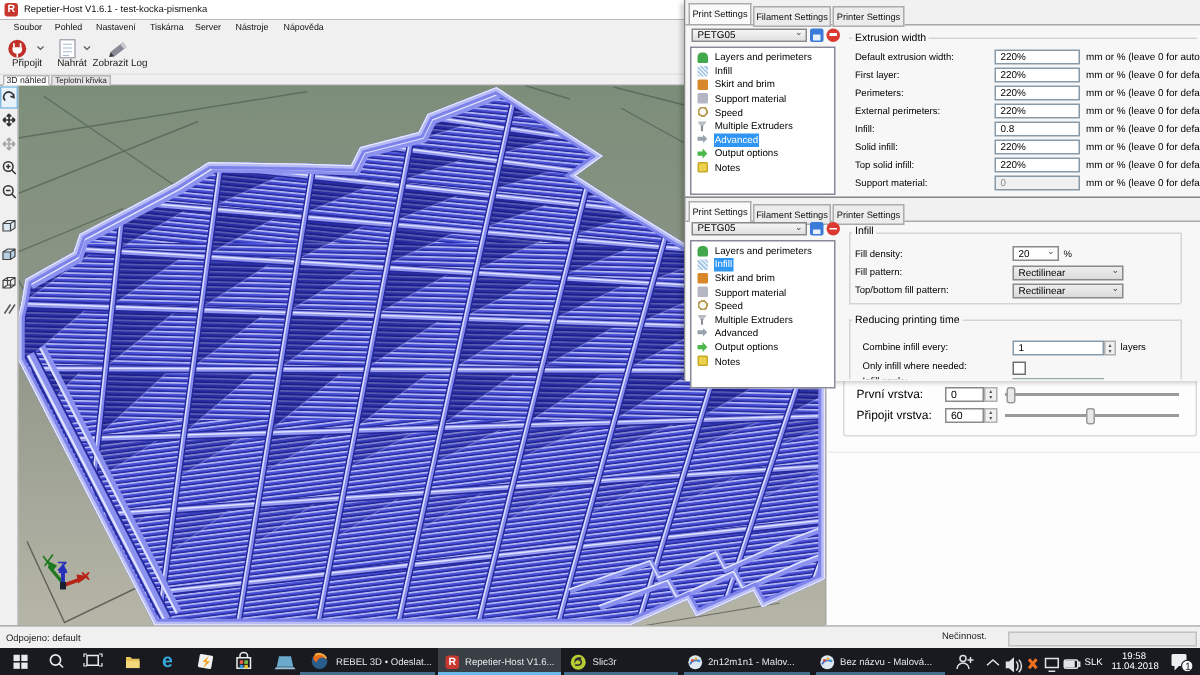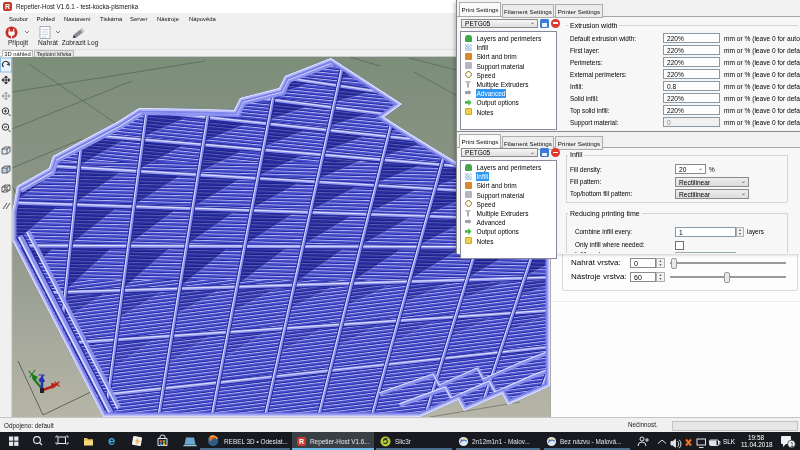--- a/index.html
+++ b/index.html
@@ -375,26 +375,26 @@
       <path d="M2,111 l3,-2 h5 v5 l-3,2 h-5 Z M2,111 h5 l3,-2 M7,111 v5"></path>
     </g>
 <g stroke="#444" stroke-width="0.8" fill="none">
       <path d="M2,130 l3,-2 h5 v5 l-3,2 h-5 Z M2,130 h5 l3,-2 M7,130 v5 M2,135 l3,-2 h5 M5,128 v5"></path>
     </g>
 <path d="M3,152 l4,-6 M6,152 l4,-6" stroke="#555" stroke-width="1"></path>
 </svg>
 
 <div class="abs" id="rpanel"></div>
 <div class="abs" id="slgroup"></div>
-<div class="sllab abs" style="left:571px;top:258px;">Nahrát vrstva:</div>
+<div class="sllab abs" style="left:571px;top:258px;">První vrstva:</div>
 <div class="spin abs" style="left:630px;top:257.5px;">0</div>
 <div class="spbtn abs" style="left:656px;top:257.5px;">▲<br>▼</div>
 <div class="sltrack abs" style="left:670px;top:262px;"></div>
 <div class="slthumb abs" style="left:671px;top:257.5px;"></div>
-<div class="sllab abs" style="left:571px;top:272px;">Nástroje vrstva:</div>
+<div class="sllab abs" style="left:571px;top:272px;">Připojit vrstva:</div>
 <div class="spin abs" style="left:630px;top:271.5px;">60</div>
 <div class="spbtn abs" style="left:656px;top:271.5px;">▲<br>▼</div>
 <div class="sltrack abs" style="left:670px;top:276px;"></div>
 <div class="slthumb abs" style="left:724px;top:271.5px;"></div>
 <div class="abs" style="left:551px;top:301px;width:249px;height:1px;background:#ececec;"></div>
 
 <div class="abs" id="status">
 <span class="abs" style="left:4px;top:3.5px;">Odpojeno: default</span>
 <span class="abs" style="left:628px;top:3px;">Nečinnost.</span>
 <div class="abs" style="left:672px;top:2.5px;width:126px;height:10px;background:#e6e6e6;border:1px solid #c2c2c2;"></div>

